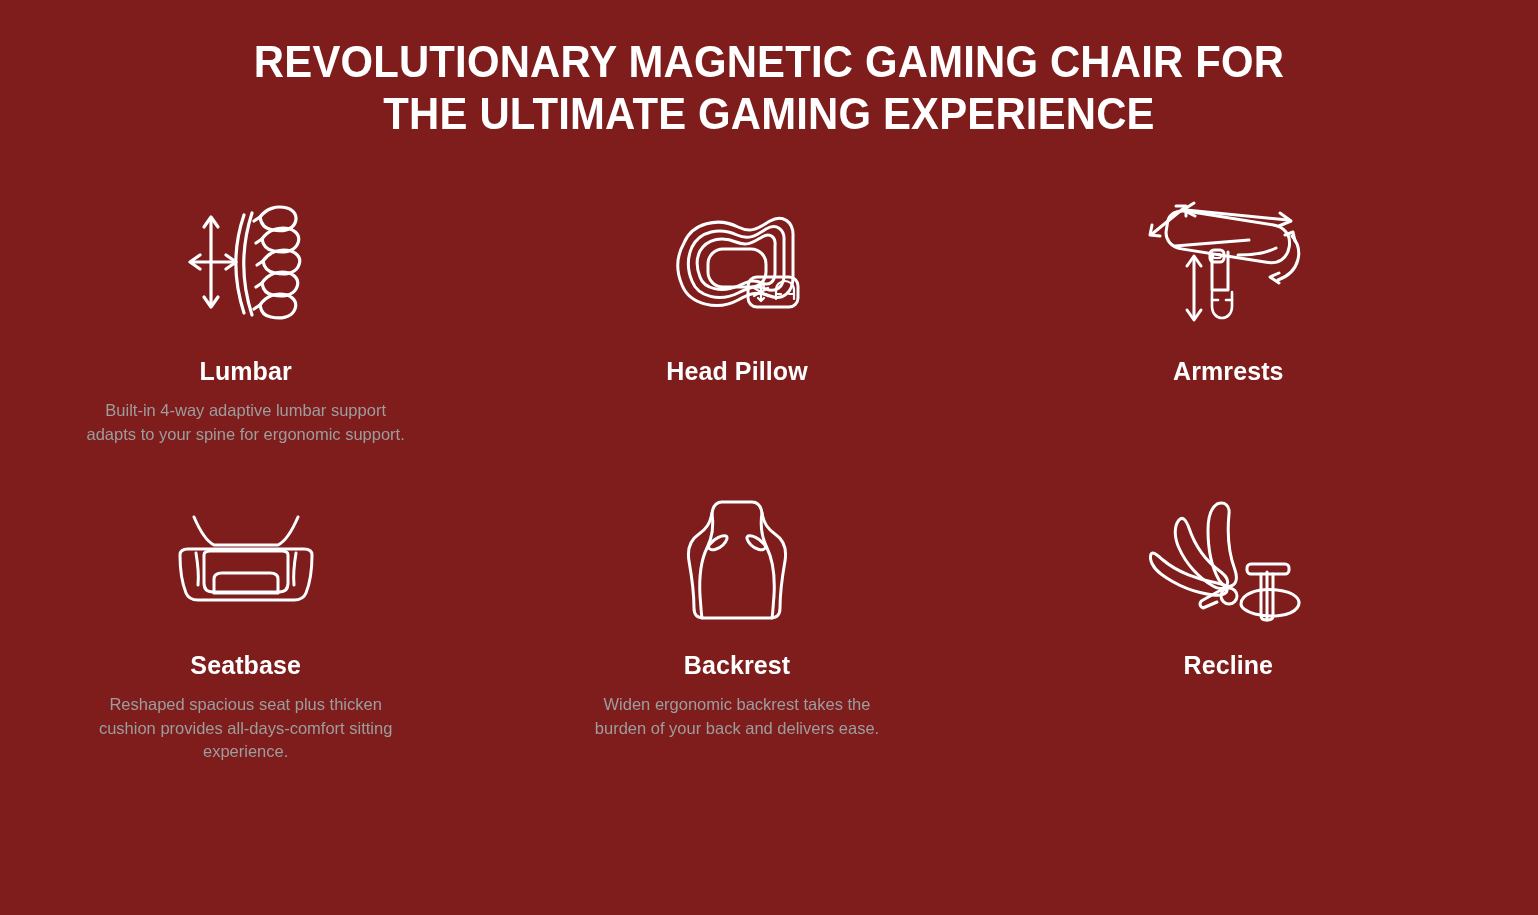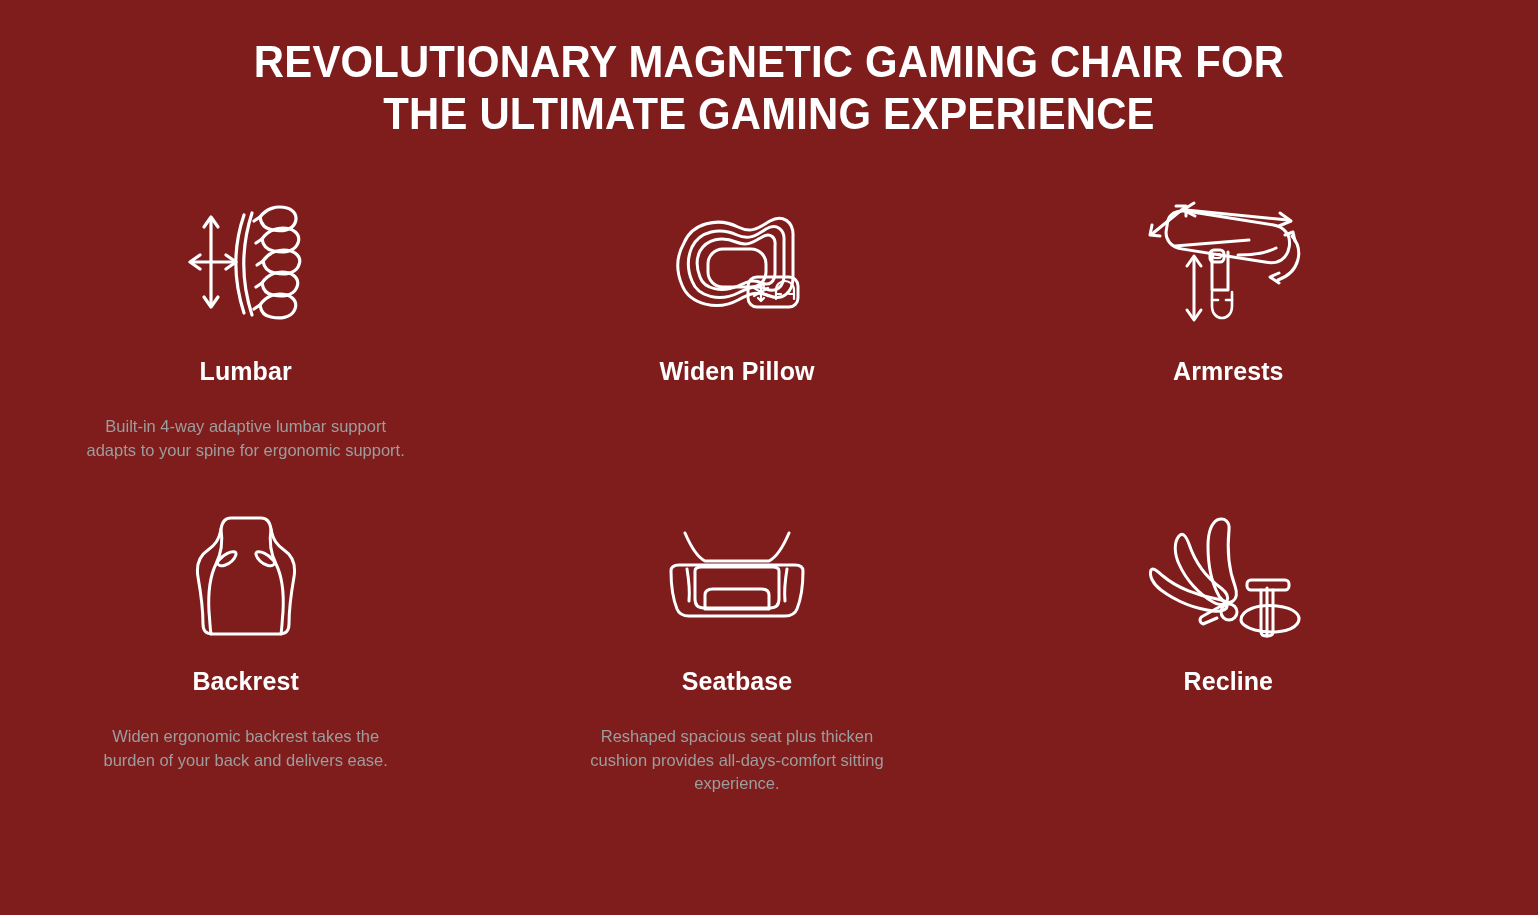--- a/index.html
+++ b/index.html
@@ -63,21 +63,21 @@
   .feature-title {
     margin-top:20px;
     color:#ffffff;
     font-size:25px;
     font-weight:700;
     line-height:30px;
     letter-spacing:0.1px;
   }
 
   .feature-desc {
-    margin-top:29px;
+    margin-top:13px;
     color:#9d9d9d;
     font-size:16.5px;
     line-height:23.5px;
     text-align:center;
     max-width:320px;
     font-weight:400;
   }
 
   
   .row2 .icon-wrap { height:142px; }
@@ -154,21 +154,21 @@
             <polyline points="96,97 99,100 102,97"></polyline>
           </g>
 
           <g stroke-width="2.2">
             <path d="M114 98 L 114 89 C 114 83, 119 80, 123 80 C 127 80, 132 83, 132 89 L 132 98"></path>
             <line x1="114" y1="93" x2="119" y2="93"></line>
             <line x1="127" y1="93" x2="132" y2="93"></line>
           </g>
         </svg>
       </div>
-      <div class="feature-title">Widen Pillow</div>
+      <div class="feature-title">Head Pillow</div>
     </div>
 
     <div class="cell">
       <div class="icon-wrap">
         <svg width="172" height="134" viewBox="0 0 172 134" fill="none" stroke="#ffffff" stroke-width="3" stroke-linecap="round" stroke-linejoin="round">
 
           <path d="M24 38 C 24 29, 31 24, 42 24 L 128 24 C 140 24, 148 31, 148 43
                    C 148 55, 140 62, 128 62 L 42 62 C 31 62, 24 55, 24 46 Z" transform="rotate(9 86 43)"></path>
 
           <path d="M33 52 L 107 46"></path>
@@ -196,20 +196,44 @@
           <rect x="71" y="60" width="8" height="4" rx="2" stroke-width="2"></rect>
 
           <g stroke-width="2.6">
             <path d="M70 98 L 70 112 C 70 120, 75 124, 80 124 C 85 124, 90 120, 90 112 L 90 98"></path>
             <line x1="70" y1="106" x2="76" y2="106"></line>
             <line x1="84" y1="106" x2="90" y2="106"></line>
           </g>
         </svg>
       </div>
       <div class="feature-title">Armrests</div>
+    </div>
+
+    <div class="cell row2">
+      <div class="icon-wrap">
+        <svg width="152" height="96" viewBox="0 0 152 96" fill="none" stroke="#ffffff" stroke-width="3" stroke-linecap="round" stroke-linejoin="round">
+
+          <path d="M24 6 C 30 20, 36 30, 44 34 L 108 34 C 116 30, 122 20, 128 6"></path>
+
+          <path d="M10 44 C 10 40, 13 38, 18 38 L 134 38 C 139 38, 142 40, 142 44
+                   C 142 58, 140 72, 136 82 C 134 87, 130 89, 124 89
+                   L 28 89 C 22 89, 18 87, 16 82 C 12 72, 10 58, 10 44 Z"></path>
+
+          <path d="M34 44 C 34 41, 36 40, 40 40 L 112 40 C 116 40, 118 41, 118 44
+                   L 118 72 C 118 78, 115 81, 109 81 L 43 81 C 37 81, 34 78, 34 72 Z"></path>
+
+          <path d="M26 42 C 28 54, 29 64, 28 74"></path>
+
+          <path d="M126 42 C 124 54, 123 64, 124 74"></path>
+
+          <path d="M44 68 C 44 64, 47 62, 52 62 L 100 62 C 105 62, 108 64, 108 68 L 108 82 L 44 82 Z"></path>
+        </svg>
+      </div>
+      <div class="feature-title">Seatbase</div>
+      <div class="feature-desc">Reshaped spacious seat plus thicken cushion provides all-days-comfort sitting experience.</div>
     </div>
 
     <div class="cell row2">
       <div class="icon-wrap">
         <svg width="110" height="126" viewBox="0 0 110 126" fill="none" stroke="#ffffff" stroke-width="3" stroke-linecap="round" stroke-linejoin="round">
 
           <path d="M40 6 C 34 6, 31 10, 30 17
                    C 28 28, 24 33, 17 38
                    C 8 44, 5 53, 7 65
                    C 10 82, 12 96, 12 112
@@ -228,44 +252,20 @@
 
           <path d="M82 48 C 77 42, 70 39, 66 40 C 64 41, 65 45, 69 49 C 73 53, 80 55, 82 53 C 84 52, 84 50, 82 48 Z"></path>
         </svg>
       </div>
       <div class="feature-title">Backrest</div>
       <div class="feature-desc">Widen ergonomic backrest takes the burden of your back and delivers ease.</div>
     </div>
 
     <div class="cell row2">
       <div class="icon-wrap">
-        <svg width="152" height="96" viewBox="0 0 152 96" fill="none" stroke="#ffffff" stroke-width="3" stroke-linecap="round" stroke-linejoin="round">
-
-          <path d="M24 6 C 30 20, 36 30, 44 34 L 108 34 C 116 30, 122 20, 128 6"></path>
-
-          <path d="M10 44 C 10 40, 13 38, 18 38 L 134 38 C 139 38, 142 40, 142 44
-                   C 142 58, 140 72, 136 82 C 134 87, 130 89, 124 89
-                   L 28 89 C 22 89, 18 87, 16 82 C 12 72, 10 58, 10 44 Z"></path>
-
-          <path d="M34 44 C 34 41, 36 40, 40 40 L 112 40 C 116 40, 118 41, 118 44
-                   L 118 72 C 118 78, 115 81, 109 81 L 43 81 C 37 81, 34 78, 34 72 Z"></path>
-
-          <path d="M26 42 C 28 54, 29 64, 28 74"></path>
-
-          <path d="M126 42 C 124 54, 123 64, 124 74"></path>
-
-          <path d="M44 68 C 44 64, 47 62, 52 62 L 100 62 C 105 62, 108 64, 108 68 L 108 82 L 44 82 Z"></path>
-        </svg>
-      </div>
-      <div class="feature-title">Seatbase</div>
-      <div class="feature-desc">Reshaped spacious seat plus thicken cushion provides all-days-comfort sitting experience.</div>
-    </div>
-
-    <div class="cell row2">
-      <div class="icon-wrap">
         <svg width="166" height="126" viewBox="0 0 166 126" fill="none" stroke="#ffffff" stroke-width="3" stroke-linecap="round" stroke-linejoin="round">
 
           <path d="M72 8 C 66 12, 63 22, 63 34 C 63 52, 66 70, 74 84
                    C 78 90, 84 92, 88 89 C 92 86, 92 80, 90 74
                    C 84 58, 82 38, 84 18 C 85 10, 80 5, 72 8 Z"></path>
 
           <path d="M34 24 C 29 30, 29 41, 34 52 C 41 68, 54 82, 68 90
                    C 74 94, 80 93, 82 89 C 84 85, 81 80, 76 76
                    C 62 66, 50 50, 44 32 C 41 24, 38 20, 34 24 Z"></path>
 

